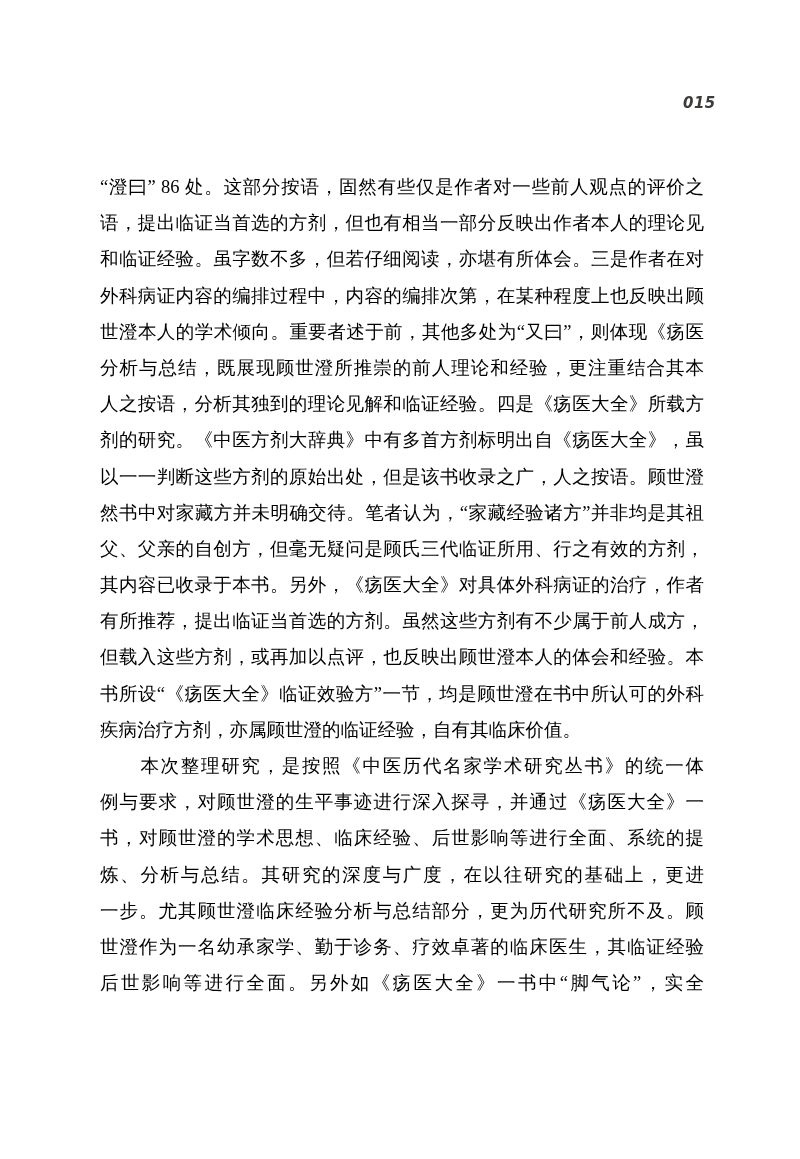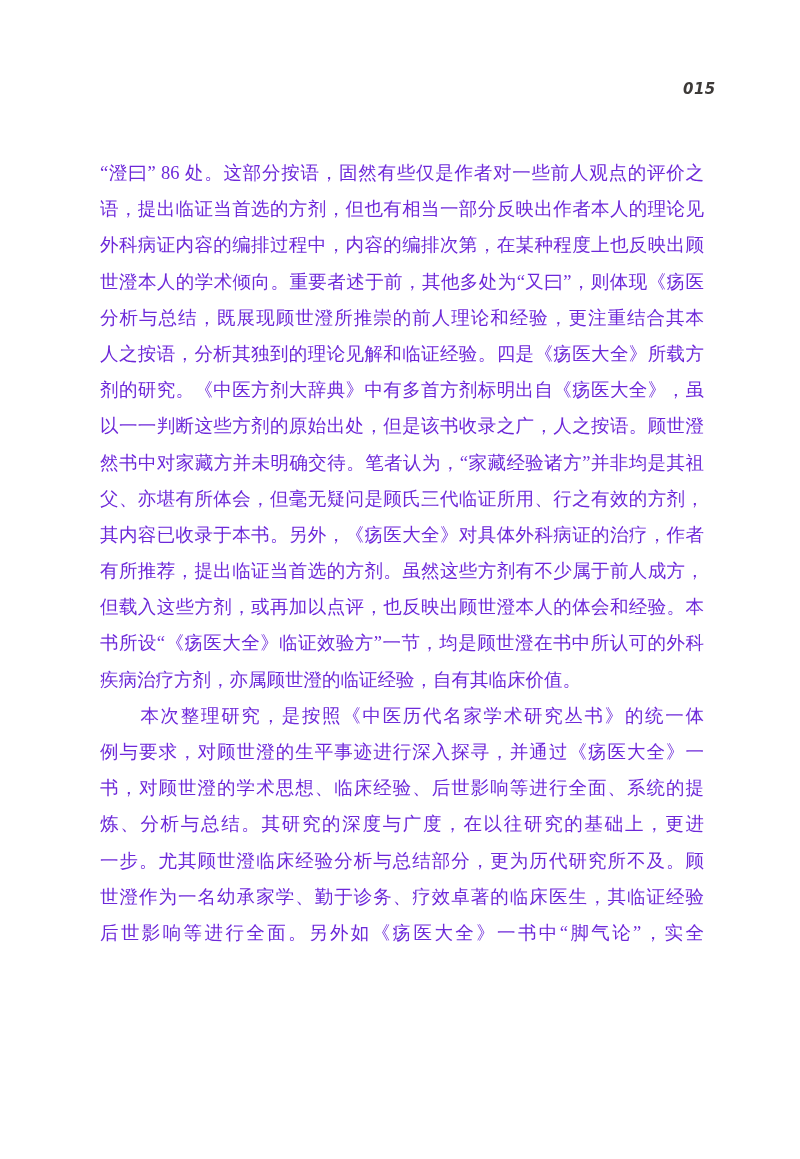--- a/index.html
+++ b/index.html
@@ -11,38 +11,39 @@
     width: 800px;
     height: 1159px;
     position: relative;
     font-family: "Liberation Serif", "DejaVu Serif", serif;
     overflow: hidden;
   }
   .page {
     position: absolute;
     inset: 0;
     background: #ffffff;
+    margin-top: 14px;
   }
   .page-number {
     position: absolute;
     left: 683px;
     top: 80px;
     font-family: "DejaVu Sans", "Liberation Sans", sans-serif;
     font-style: italic;
     font-weight: 600;
     font-size: 15px;
     letter-spacing: 0.5px;
     color: #3d3a38;
   }
   .text-block {
     position: absolute;
     left: 100px;
     top: 155px;
     width: 604px;
-    color: #6d28d9;
+    color: #000000;
   }
   .line {
     font-size: 18.5px;
     line-height: 36.2px;
     height: 36.2px;
     text-align: justify;
     text-align-last: justify;
     text-justify: inter-character;
     overflow: hidden;
   }
@@ -53,28 +54,29 @@
 </head>
 <body>
 
 <div class="page">
 
   <div class="page-number">015</div>
 
   <div class="text-block">
     <div class="line">“澄曰” 86 处。这部分按语，固然有些仅是作者对一些前人观点的评价之</div>
     <div class="line">语，提出临证当首选的方剂，但也有相当一部分反映出作者本人的理论见解</div>
+    <div class="line">和临证经验。虽字数不多，但若仔细阅读，亦堪有所体会。三是作者在对</div>
     <div class="line">外科病证内容的编排过程中，内容的编排次第，在某种程度上也反映出顾</div>
     <div class="line">世澄本人的学术倾向。重要者述于前，其他多处为“又曰”，则体现《疡医</div>
     <div class="line">分析与总结，既展现顾世澄所推崇的前人理论和经验，更注重结合其本</div>
     <div class="line">人之按语，分析其独到的理论见解和临证经验。四是《疡医大全》所载方</div>
     <div class="line">剂的研究。《中医方剂大辞典》中有多首方剂标明出自《疡医大全》，虽难</div>
     <div class="line">以一一判断这些方剂的原始出处，但是该书收录之广，人之按语。顾世澄</div>
     <div class="line">然书中对家藏方并未明确交待。笔者认为，“家藏经验诸方”并非均是其祖</div>
-    <div class="line">父、亦堪有所体会，但毫无疑问是顾氏三代临证所用、行之有效的方剂，</div>
+    <div class="line">父、父亲的自创方，但毫无疑问是顾氏三代临证所用、行之有效的方剂，</div>
     <div class="line">其内容已收录于本书。另外，《疡医大全》对具体外科病证的治疗，作者多</div>
     <div class="line">有所推荐，提出临证当首选的方剂。虽然这些方剂有不少属于前人成方，</div>
     <div class="line">但载入这些方剂，或再加以点评，也反映出顾世澄本人的体会和经验。本</div>
     <div class="line">书所设“《疡医大全》临证效验方”一节，均是顾世澄在书中所认可的外科</div>
     <div class="line para-end">疾病治疗方剂，亦属顾世澄的临证经验，自有其临床价值。</div>
     <div class="line">　　本次整理研究，是按照《中医历代名家学术研究丛书》的统一体</div>
     <div class="line">例与要求，对顾世澄的生平事迹进行深入探寻，并通过《疡医大全》一</div>
     <div class="line">书，对顾世澄的学术思想、临床经验、后世影响等进行全面、系统的提</div>
     <div class="line">炼、分析与总结。其研究的深度与广度，在以往研究的基础上，更进</div>
     <div class="line">一步。尤其顾世澄临床经验分析与总结部分，更为历代研究所不及。顾</div>

